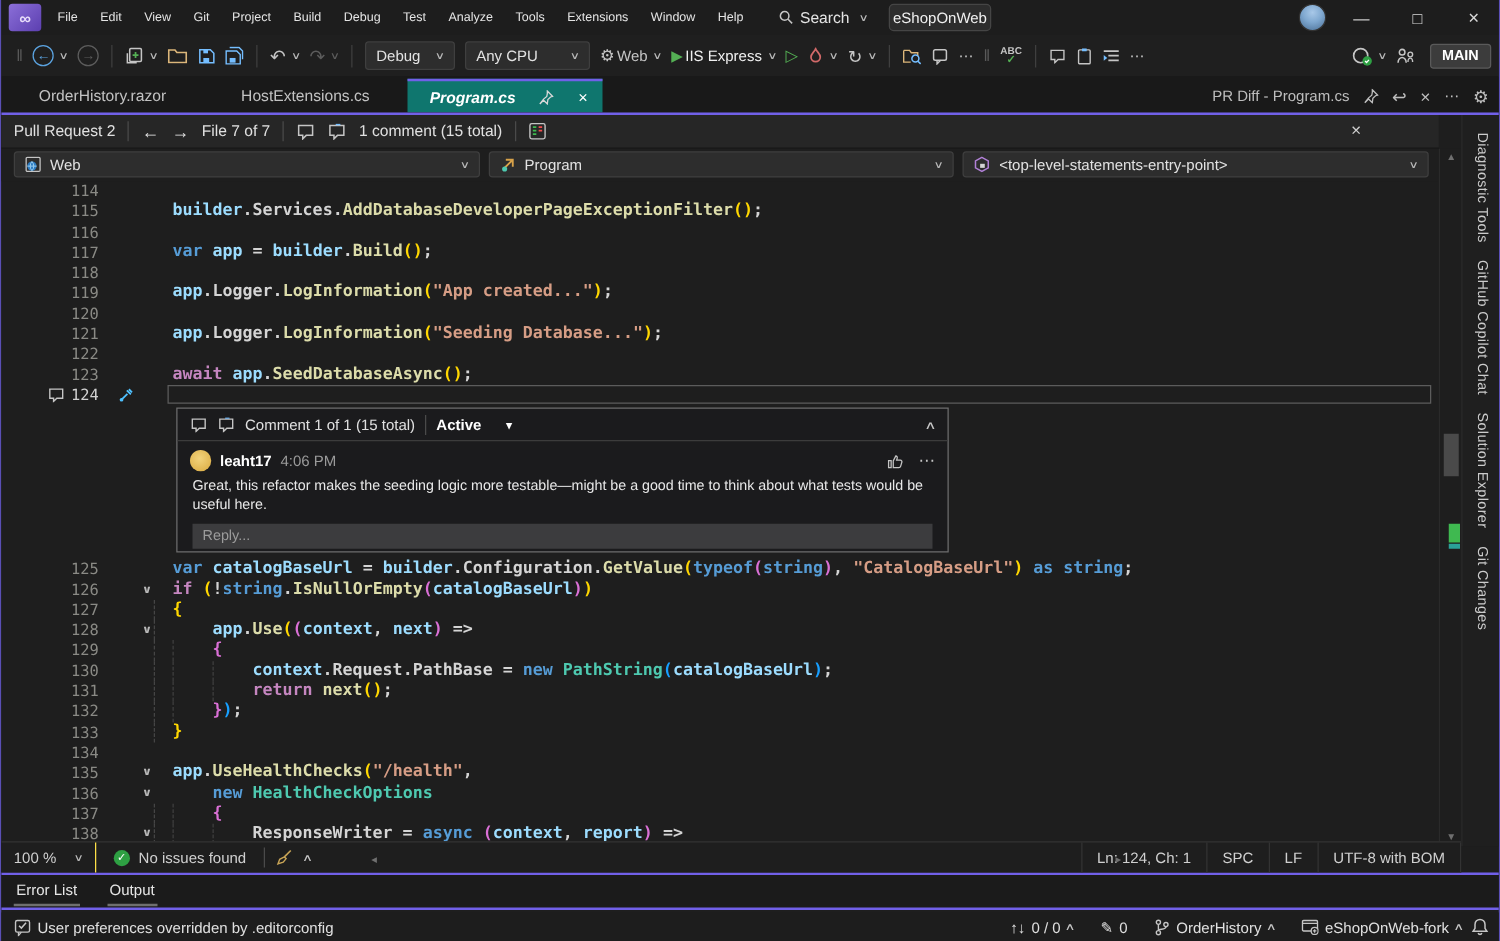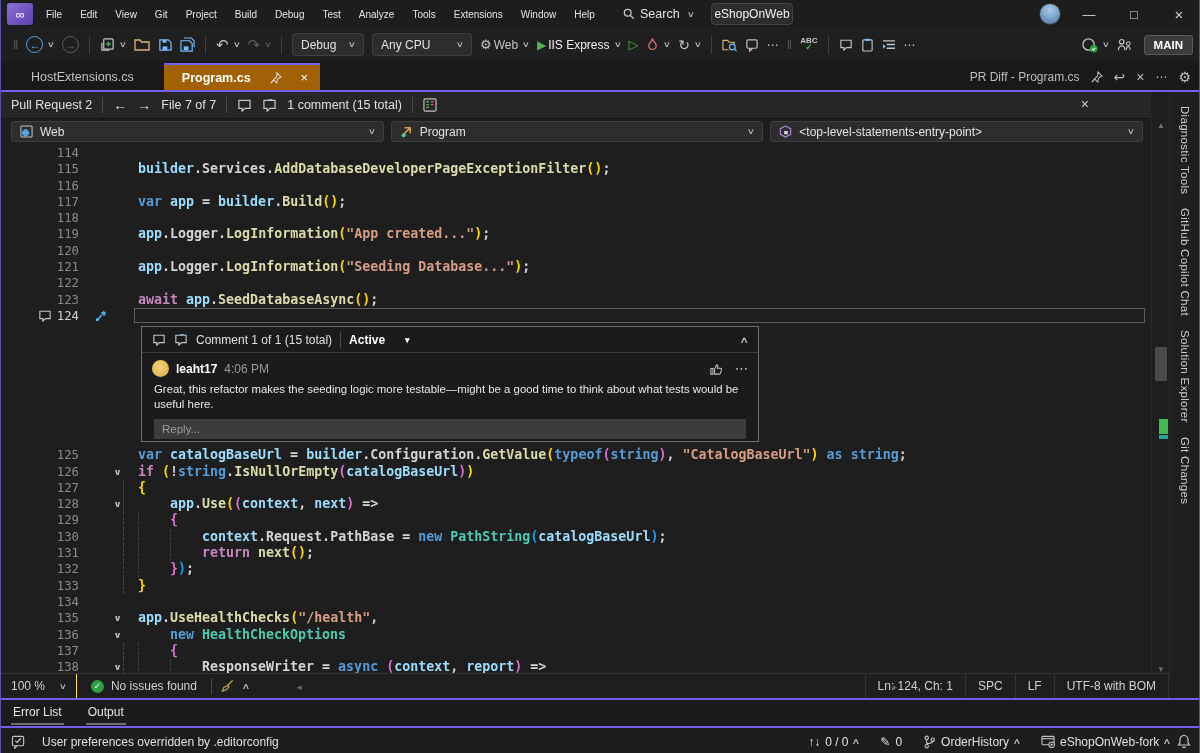--- a/index.html
+++ b/index.html
@@ -34,21 +34,21 @@
   .fwd-circ{border:1.4px solid #5c5c5c;color:#5c5c5c;}
   .green{color:#54b054;}
   .mainbtn{background:#3c3c3c;border:1px solid #5a5a5a;border-radius:3px;color:#ffffff;font-weight:bold;font-size:11.5px;padding:3px 9px;margin-left:8px;}
   .abc{font-size:8px;font-weight:bold;color:#c5c5c5;line-height:6px;text-align:center;}
   .abc .ck{color:#54b054;font-size:9px;}
   .tright{margin-left:auto;display:flex;align-items:center;}
 
   
   .tabbar{position:absolute;top:61px;left:0;width:1200px;height:29px;background:#191919;display:flex;align-items:flex-end;}
   .dtab{height:27px;display:flex;align-items:center;padding:0 30px;font-size:12.5px;color:#c2c2c2;}
-  .dtab.active{background:#a16207;border-top:2px solid #7160e8;color:#ffffff;font-weight:bold;padding:0 12px 0 18px;gap:19px;}
+  .dtab.active{background:#0f766e;border-top:2px solid #7160e8;color:#ffffff;font-weight:bold;padding:0 12px 0 18px;gap:19px;font-style:italic;}
   .tabright{margin-left:auto;display:flex;align-items:center;gap:11px;padding-right:10px;font-size:12px;color:#bdbdbd;height:27px;}
 
   
   .docwell{position:absolute;top:90px;left:0;width:1200px;height:610px;border-top:2px solid #7160e8;border-bottom:2px solid #7160e8;background:#1e1e1e;}
   
   .prbar{position:absolute;top:0;left:0;width:1150px;height:27px;background:#262626;display:flex;align-items:center;gap:10px;
          padding:0 10px;font-size:12.5px;color:#e0e0e0;border-bottom:1px solid #161616;}
   .vsep{width:1px;height:16px;background:#4a4a4a;}
   .prclose{position:absolute;right:62px;top:4px;font-size:14px;color:#cfcfcf;}
   
@@ -108,21 +108,21 @@
   .edseg{height:100%;display:flex;align-items:center;padding:0 12px;border-left:1px solid #333;}
   .edright{margin-left:auto;display:flex;height:100%;align-items:center;}
 
   
   .paneltabs{position:absolute;top:700px;left:0;width:1200px;height:28px;background:#1b1b1b;display:flex;align-items:center;
              gap:22px;padding:0 10px;font-size:12px;color:#e6e6e6;border-bottom:2px solid #7160e8;}
   .ptab{padding:4px 2px;border-bottom:2px solid #6f6f6f;}
 
   
   .statusbar{position:absolute;top:730px;left:0;width:1200px;height:23px;background:#1d1d1d;display:flex;align-items:center;
-             padding:0 10px;font-size:12px;color:#e0e0e0;gap:16px;}
+             padding:0 10px;font-size:12px;color:#e0e0e0;gap:4px;}
   .sbright{margin-left:auto;display:flex;align-items:center;gap:7px;}
   .sbgroup{display:flex;align-items:center;gap:5px;margin-left:14px;}
   .upchev{font-size:8px;transform:scaleX(1.5);color:#c5c5c5;display:inline-block;}
 </style>
 </head>
 <body>
 
 <div class="titlebar">
   <div class="vslogo">∞</div>
   <div class="menus" id="menu-container">
@@ -291,20 +291,21 @@
           <path d="M1.5 13c0-3 2-4.5 3.5-4.5S8.5 10 8.5 13" fill="none" stroke="#c5c5c5" stroke-width="1.3"></path>
           <circle cx="12" cy="6" r="2" fill="none" stroke="#c5c5c5" stroke-width="1.2"></circle>
           <path d="M10 12.5c0-2.3 1.2-3.4 2-3.4s2 1.1 2 3.4" fill="none" stroke="#c5c5c5" stroke-width="1.2"></path>
         </svg>
       </span>
     <span class="mainbtn">MAIN</span>
   </div>
 </div>
 
 <div class="tabbar">
+  <div class="dtab">OrderHistory.razor</div>
   <div class="dtab">HostExtensions.cs</div>
   <div class="dtab active">
     <span>Program.cs</span>
     <svg width="12" height="12" viewBox="0 0 14 14">
         <path d="M8 1l5 5-2 .5L8.5 9 8 13 4.5 9.5 1 13l3.5-4.5L7.5 6 8 3.5z" fill="none" stroke="#d8d8d8" stroke-width="1.2"></path>
       </svg>
     <span style="font-weight:400;font-size:13px;">×</span>
   </div>
   <div class="tabright">
     <span>PR Diff - Program.cs</span>

